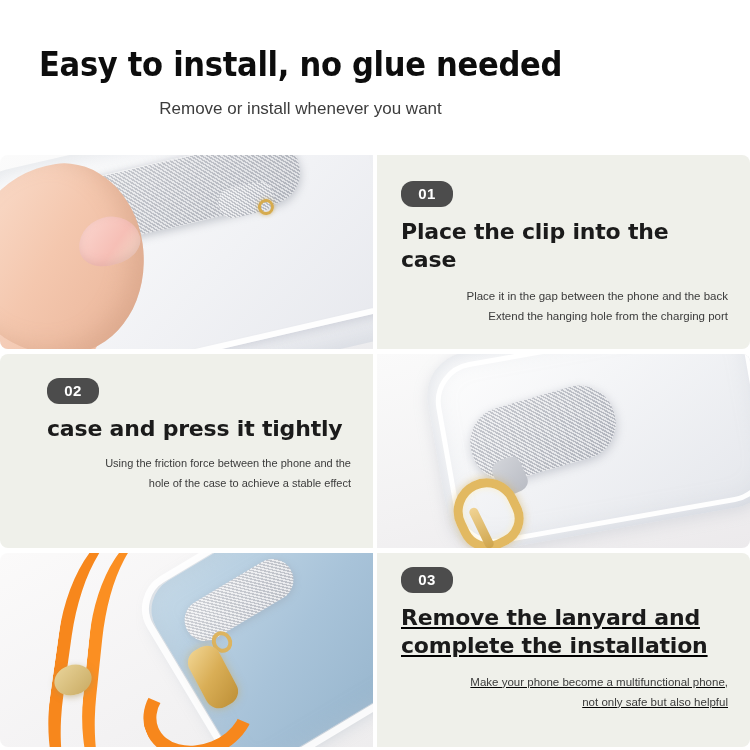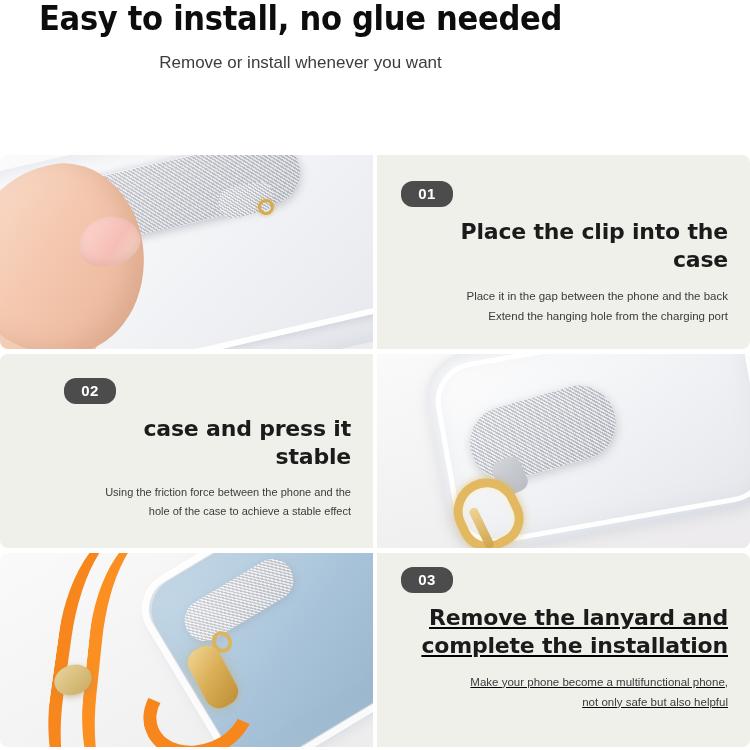--- a/index.html
+++ b/index.html
@@ -15,20 +15,21 @@
   .page {
     position: relative;
     width: 750px;
     height: 750px;
     background: #ffffff;
   }
 
   
   .header {
     width: 601px;
+    padding-top: 46px;
     text-align: center;
   }
   .header-title {
     font-size: 34px;
     font-weight: 700;
     color: #0d0d0d;
     letter-spacing: -0.3px;
     line-height: 1.1;
     font-family: "DejaVu Sans", "Liberation Sans", sans-serif;
     font-stretch: condensed;
@@ -89,34 +90,34 @@
 
   .step-title {
     margin-top: 11px;
     font-size: 22px;
     font-weight: 700;
     color: #1b1b1b;
     line-height: 1.28;
     letter-spacing: -0.2px;
     font-family: "DejaVu Sans", "Liberation Sans", sans-serif;
   }
-  .step-title .tl { display: block; text-align: right; }
+  .step-title .tl { display: block; }
 
   .step-desc {
     margin-top: 11px;
     font-size: 11.5px;
     font-weight: 400;
     color: #3b3b3b;
     line-height: 1.75;
     text-align: right;
   }
   .step-desc .dl { display: block; }
 
   
-  .row-2 .panel-text { padding-top: 24px; padding-left: 64px; }
+  .row-2 .panel-text { padding-top: 24px; padding-left: 47px; }
   .row-2 .step-desc { font-size: 11px; }
   .row-3 .panel-text { padding-top: 14px; }
 
   
   .photo {
     background: #f4f3f1;
   }
   .row-1 .photo { border-radius: 8px 0 0 8px; }
   .row-2 .photo { border-radius: 0 8px 8px 0; }
   .row-3 .photo { border-radius: 8px 0 0 8px; }
@@ -356,21 +357,21 @@
           <span class="dl">Extend the hanging hole from the charging port</span>
         </div>
       </div>
     </div>
 
     <div class="row row-2">
 
       <div class="cell panel-text">
         <div class="badge">02</div>
         <div class="step-title">
-          <span class="tl">case and press it stable</span>
+          <span class="tl">case and press it tightly</span>
         </div>
         <div class="step-desc">
           <span class="dl">Using the friction force between the phone and the</span>
           <span class="dl">hole of the case to achieve a stable effect</span>
         </div>
       </div>
 
       <div class="cell spacer"></div>
 
       <div class="cell photo p2">

